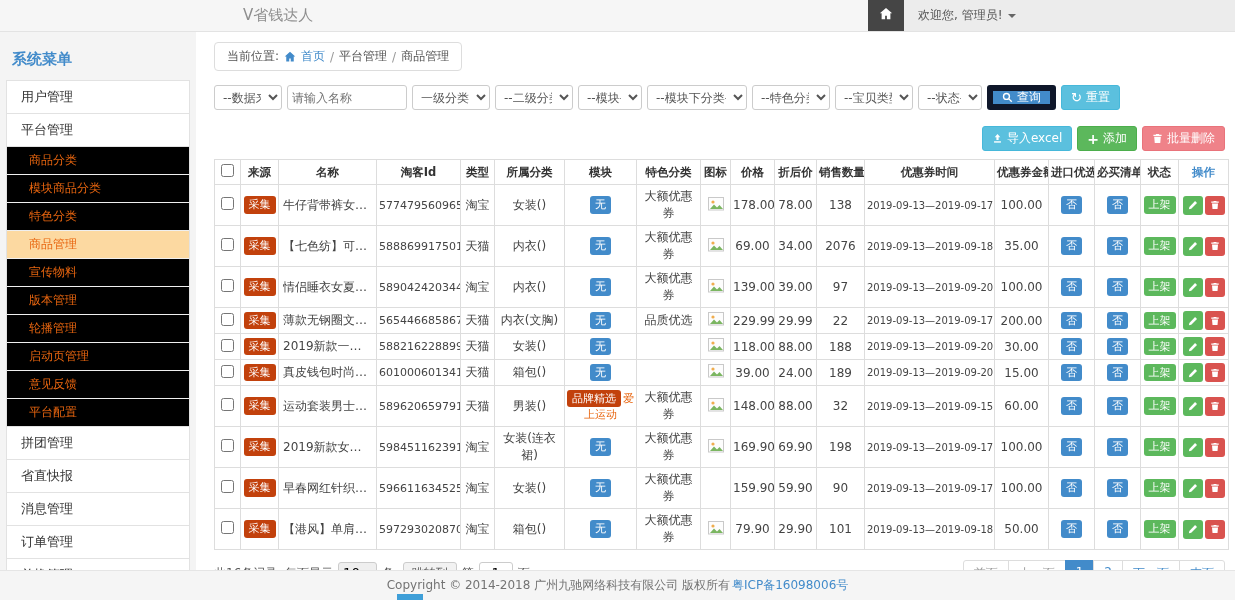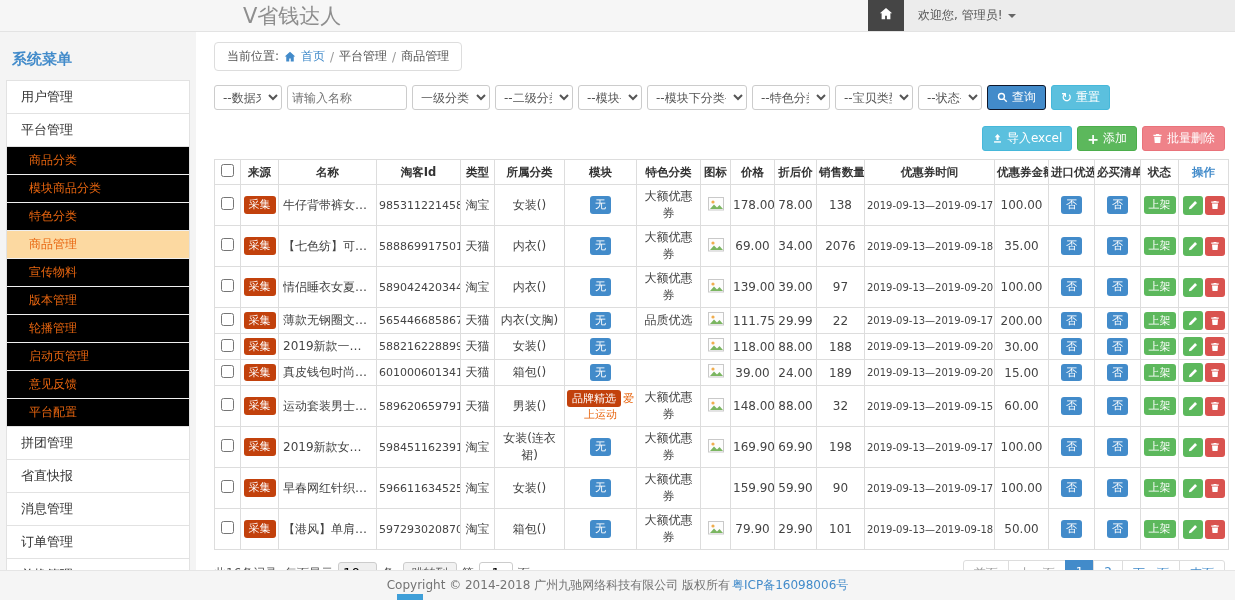--- a/index.html
+++ b/index.html
@@ -1,21 +1,21 @@
 <!DOCTYPE html>
 <html><head>
 <meta charset="utf-8">
 <style>
 *{box-sizing:border-box;margin:0;padding:0}
 html,body{width:1235px;height:600px}
 body{font-family:"DejaVu Sans","Liberation Sans",sans-serif;font-size:12px;color:#333;background:#fff;overflow:hidden;position:relative}
 a{text-decoration:none}
 
 .topbar{height:32px;background:#f6f6f6;border-bottom:1px solid #e3e3e3;display:flex;align-items:center}
-.brand{margin-left:243px;font-size:21px;color:#8e8e8e}
+.brand{margin-left:243px;font-size:15px;color:#8e8e8e}
 .topbar-right{margin-left:auto;height:100%;display:flex;align-items:center;background:#ececec;min-width:367px}
 .home-btn{width:36px;height:100%;background:#454545;display:flex;align-items:center;justify-content:center;cursor:pointer}
 .welcome{display:flex;align-items:center;gap:6px;padding:0 14px;color:#555;cursor:pointer}
 .caret{width:0;height:0;border-top:4px solid #666;border-left:4px solid transparent;border-right:4px solid transparent}
 
 .page{display:flex;height:538px}
 .sidebar-wrap{width:196px;background:#f4f4f4;padding:14px 6px 0 6px;overflow:hidden;flex-shrink:0}
 .sidebar-heading{color:#428bca;font-size:15px;font-weight:bold;padding:4px 6px 12px}
 .menu-item{background:#fff;border:1px solid #e2e2e2;padding:7px 14px;font-size:13px;color:#333;cursor:pointer;margin-top:-1px}
 .submenu{background:#000000;border:1px solid #e2e2e2;margin-top:-1px}
@@ -26,21 +26,21 @@
 
 .breadcrumb-box{display:inline-flex;align-items:center;gap:5px;border:1px solid #ddd;border-radius:4px;padding:5px 12px;color:#555;background:#fff}
 .bc-home{color:#428bca;cursor:pointer}
 .bc-home-icon{color:#428bca;display:flex}
 .bc-sep{color:#999}
 
 .filter-bar{display:flex;align-items:center;gap:5px;margin-top:14px}
 .filter-bar select,.filter-bar input{height:25px;border:1px solid #ccc;border-radius:3px;font-size:12px;color:#555;padding:0 4px;background:#fff;font-family:inherit}
 .btn{height:25px;display:inline-flex;align-items:center;gap:4px;padding:0 9px;border-radius:3px;color:#fff;font-size:12px;cursor:pointer;font-family:inherit}
 .btn .icon{display:flex;align-items:center}
-.btn-blue{background:#428bca;border:1px solid #0f172a}
+.btn-blue{background:#428bca;border:6px solid #0f172a}
 .btn-teal{background:#5bc0de;border:1px solid #46b8da}
 .btn-green{background:#5cb85c;border:1px solid #4cae4c}
 .btn-softred{background:#ef8289;border:1px solid #e9737b}
 .refresh{font-size:13px}
 .plus{font-size:14px;font-weight:bold}
 .toolbar{display:flex;justify-content:flex-end;gap:5px;margin-top:16px}
 
 .data-table{width:100%;border-collapse:collapse;table-layout:fixed;margin-top:8px}
 .data-table th,.data-table td{border:1px solid #ddd;text-align:center;padding:3px 2px;height:25px;overflow:hidden}
 .data-table th{font-size:11.5px;font-weight:bold;white-space:nowrap;color:#333}
@@ -230,21 +230,21 @@
             <th class="op-head">操作</th>
           </tr>
       </thead>
       <tbody>
           <tr>
             <td><input type="checkbox" style=""></td>
             <td><span class="badge orange">采集</span></td>
             <td class="name-cell">
               <div class="name-text">牛仔背带裤女秋装减龄...</div>
             </td>
-            <td class="num">985311221458</td>
+            <td class="num">577479560965</td>
             <td>淘宝</td>
             <td>女装()</td>
             <td><span class="badge blue">无</span></td>
             <td>大额优惠券</td>
             <td><span class="thumb">
                 <svg viewBox="0 0 16 16" width="16" height="16">
                   <rect x="0.5" y="1.5" width="15" height="12.5" fill="#fdfdfd" stroke="#c9c9c9"></rect>
                   <circle cx="5" cy="6" r="1.6" fill="#f0ad4e"></circle>
                   <path d="M2 13l4-4.5 3 3 2.5-2.5L15 13z" fill="#7bb661"></path>
                 </svg>
@@ -350,21 +350,21 @@
             <td>内衣(文胸)</td>
             <td><span class="badge blue">无</span></td>
             <td>品质优选</td>
             <td><span class="thumb">
                 <svg viewBox="0 0 16 16" width="16" height="16">
                   <rect x="0.5" y="1.5" width="15" height="12.5" fill="#fdfdfd" stroke="#c9c9c9"></rect>
                   <circle cx="5" cy="6" r="1.6" fill="#f0ad4e"></circle>
                   <path d="M2 13l4-4.5 3 3 2.5-2.5L15 13z" fill="#7bb661"></path>
                 </svg>
               </span></td>
-            <td>111.75</td>
+            <td>229.99</td>
             <td>29.99</td>
             <td>22</td>
             <td class="time">2019-09-13—2019-09-17</td>
             <td>200.00</td>
             <td><span class="badge blue">否</span></td>
             <td><span class="badge blue">否</span></td>
             <td><span class="badge green">上架</span></td>
             <td><button class="op-btn green">
                 <svg viewBox="0 0 16 16" width="10" height="10">
                   <path fill="#fff" d="M11.3 1.6l3.1 3.1L5.2 14l-3.8.8.8-3.8z"></path>

